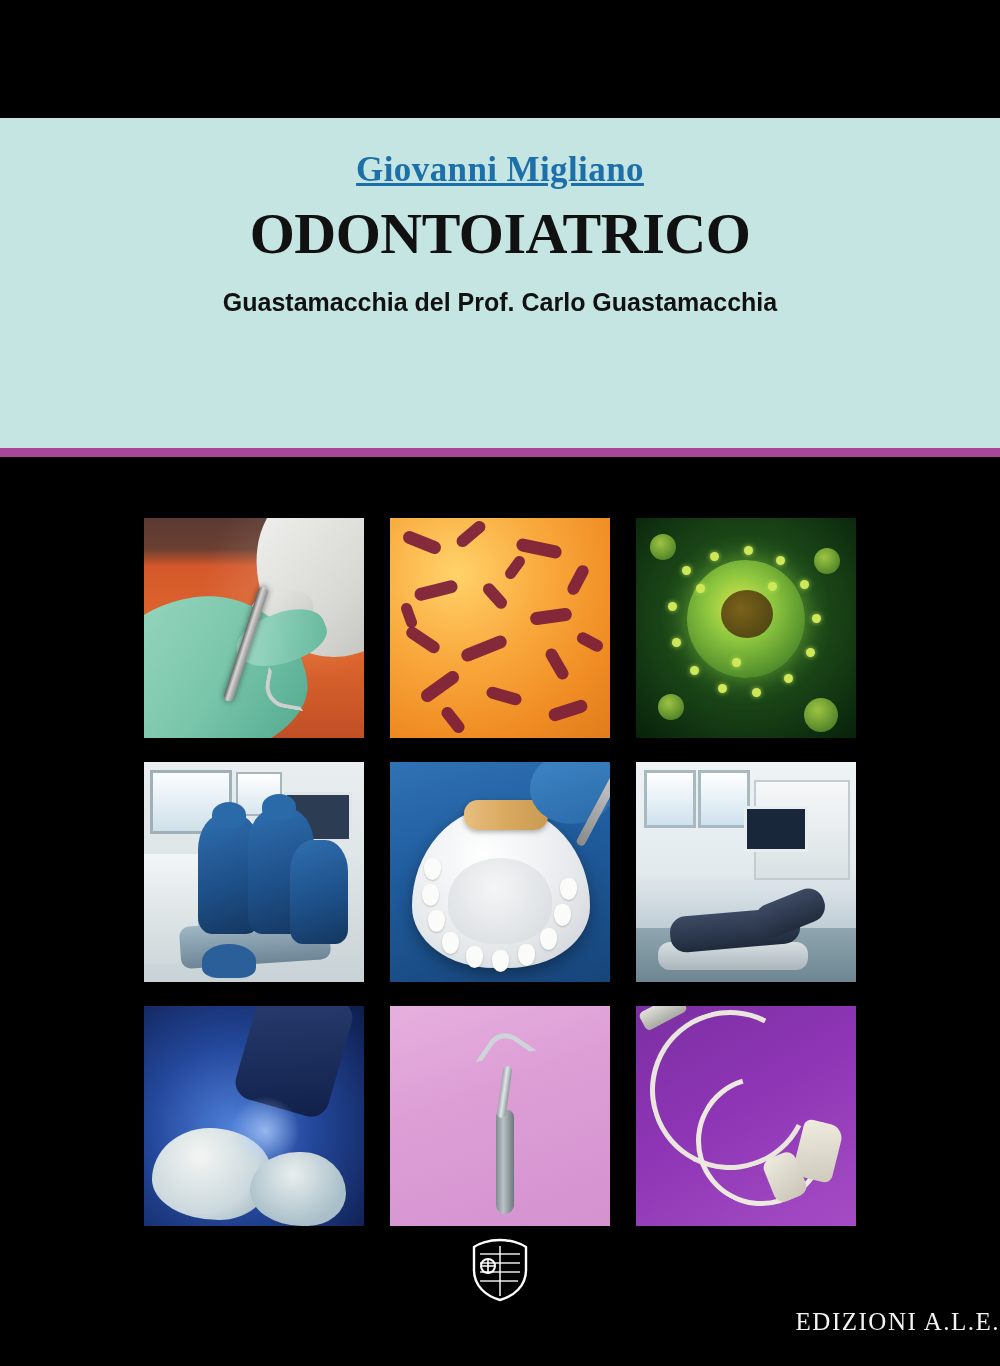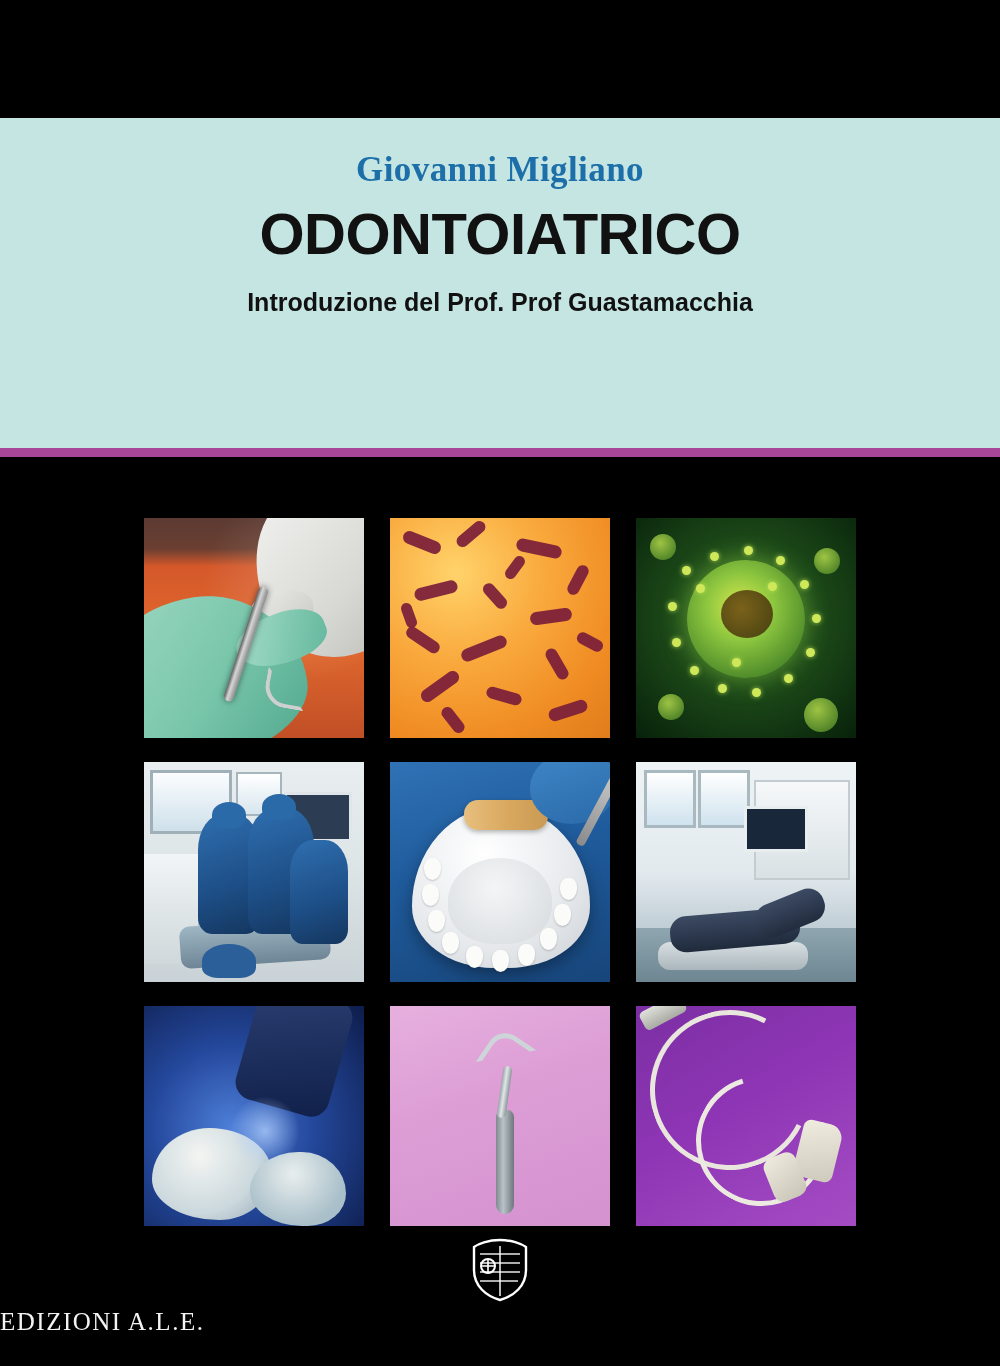--- a/index.html
+++ b/index.html
@@ -33,33 +33,35 @@
     text-align: center;
   }
   .author {
     font-family: "Liberation Serif", serif;
     font-weight: bold;
     font-size: 35px;
     color: #1c6fa8;
     letter-spacing: 0.4px;
     line-height: 1.05;
     margin: 6px 0 14px 0;
+    text-decoration: underline;
   }
   .main-title {
     font-family: "Liberation Sans", sans-serif;
     font-weight: bold;
     font-size: 58px;
     color: #111111;
     line-height: 1.06;
     letter-spacing: -0.5px;
     margin: 0;
     text-transform: uppercase;
   }
   .main-title .line2 {
     display: block;
+    font-family: Liberation Serif, serif;
   }
   .subtitle {
     font-family: "Liberation Sans", sans-serif;
     font-weight: bold;
     font-size: 39px;
     color: #b255a0;
     margin: 14px 0 0 0;
     letter-spacing: 0.2px;
     text-transform: uppercase;
   }
@@ -480,21 +482,21 @@
     background: linear-gradient(160deg,#efebdf,#c8c4b6);
     border-radius: 10px;
     transform: rotate(-22deg);
   }
 
   
   .publisher {
     position: absolute;
     left: 0; bottom: 30px;
     width: 1000px;
-    text-align: left;
+    text-align: right;
     color: #ffffff;
   }
   .publisher .mark {
     width: 68px; height: 68px;
     margin: 0 auto 4px auto;
   }
   .publisher .mark svg { display: block; }
   .publisher .pub-name {
     font-family: "Liberation Serif", serif;
     font-size: 25px;
@@ -505,21 +507,21 @@
 </head>
 <body>
 
 <div class="cover">
 
   <div class="title-band">
     <div class="author">Giovanni Migliano</div>
     <div class="main-title">
       <span class="line2">ODONTOIATRICO</span>
     </div>
-    <div class="intro">Introduzione del Prof. Prof Guastamacchia</div>
+    <div class="intro">Guastamacchia del Prof. Carlo Guastamacchia</div>
   </div>
   <div class="accent-rule"></div>
 
   <div class="grid">
 
     <div class="cell img-probe-hands">
       <div class="glove-top"></div>
       <div class="glove-bottom"></div>
       <div class="probe"></div>
       <div class="probe-tip"></div>

